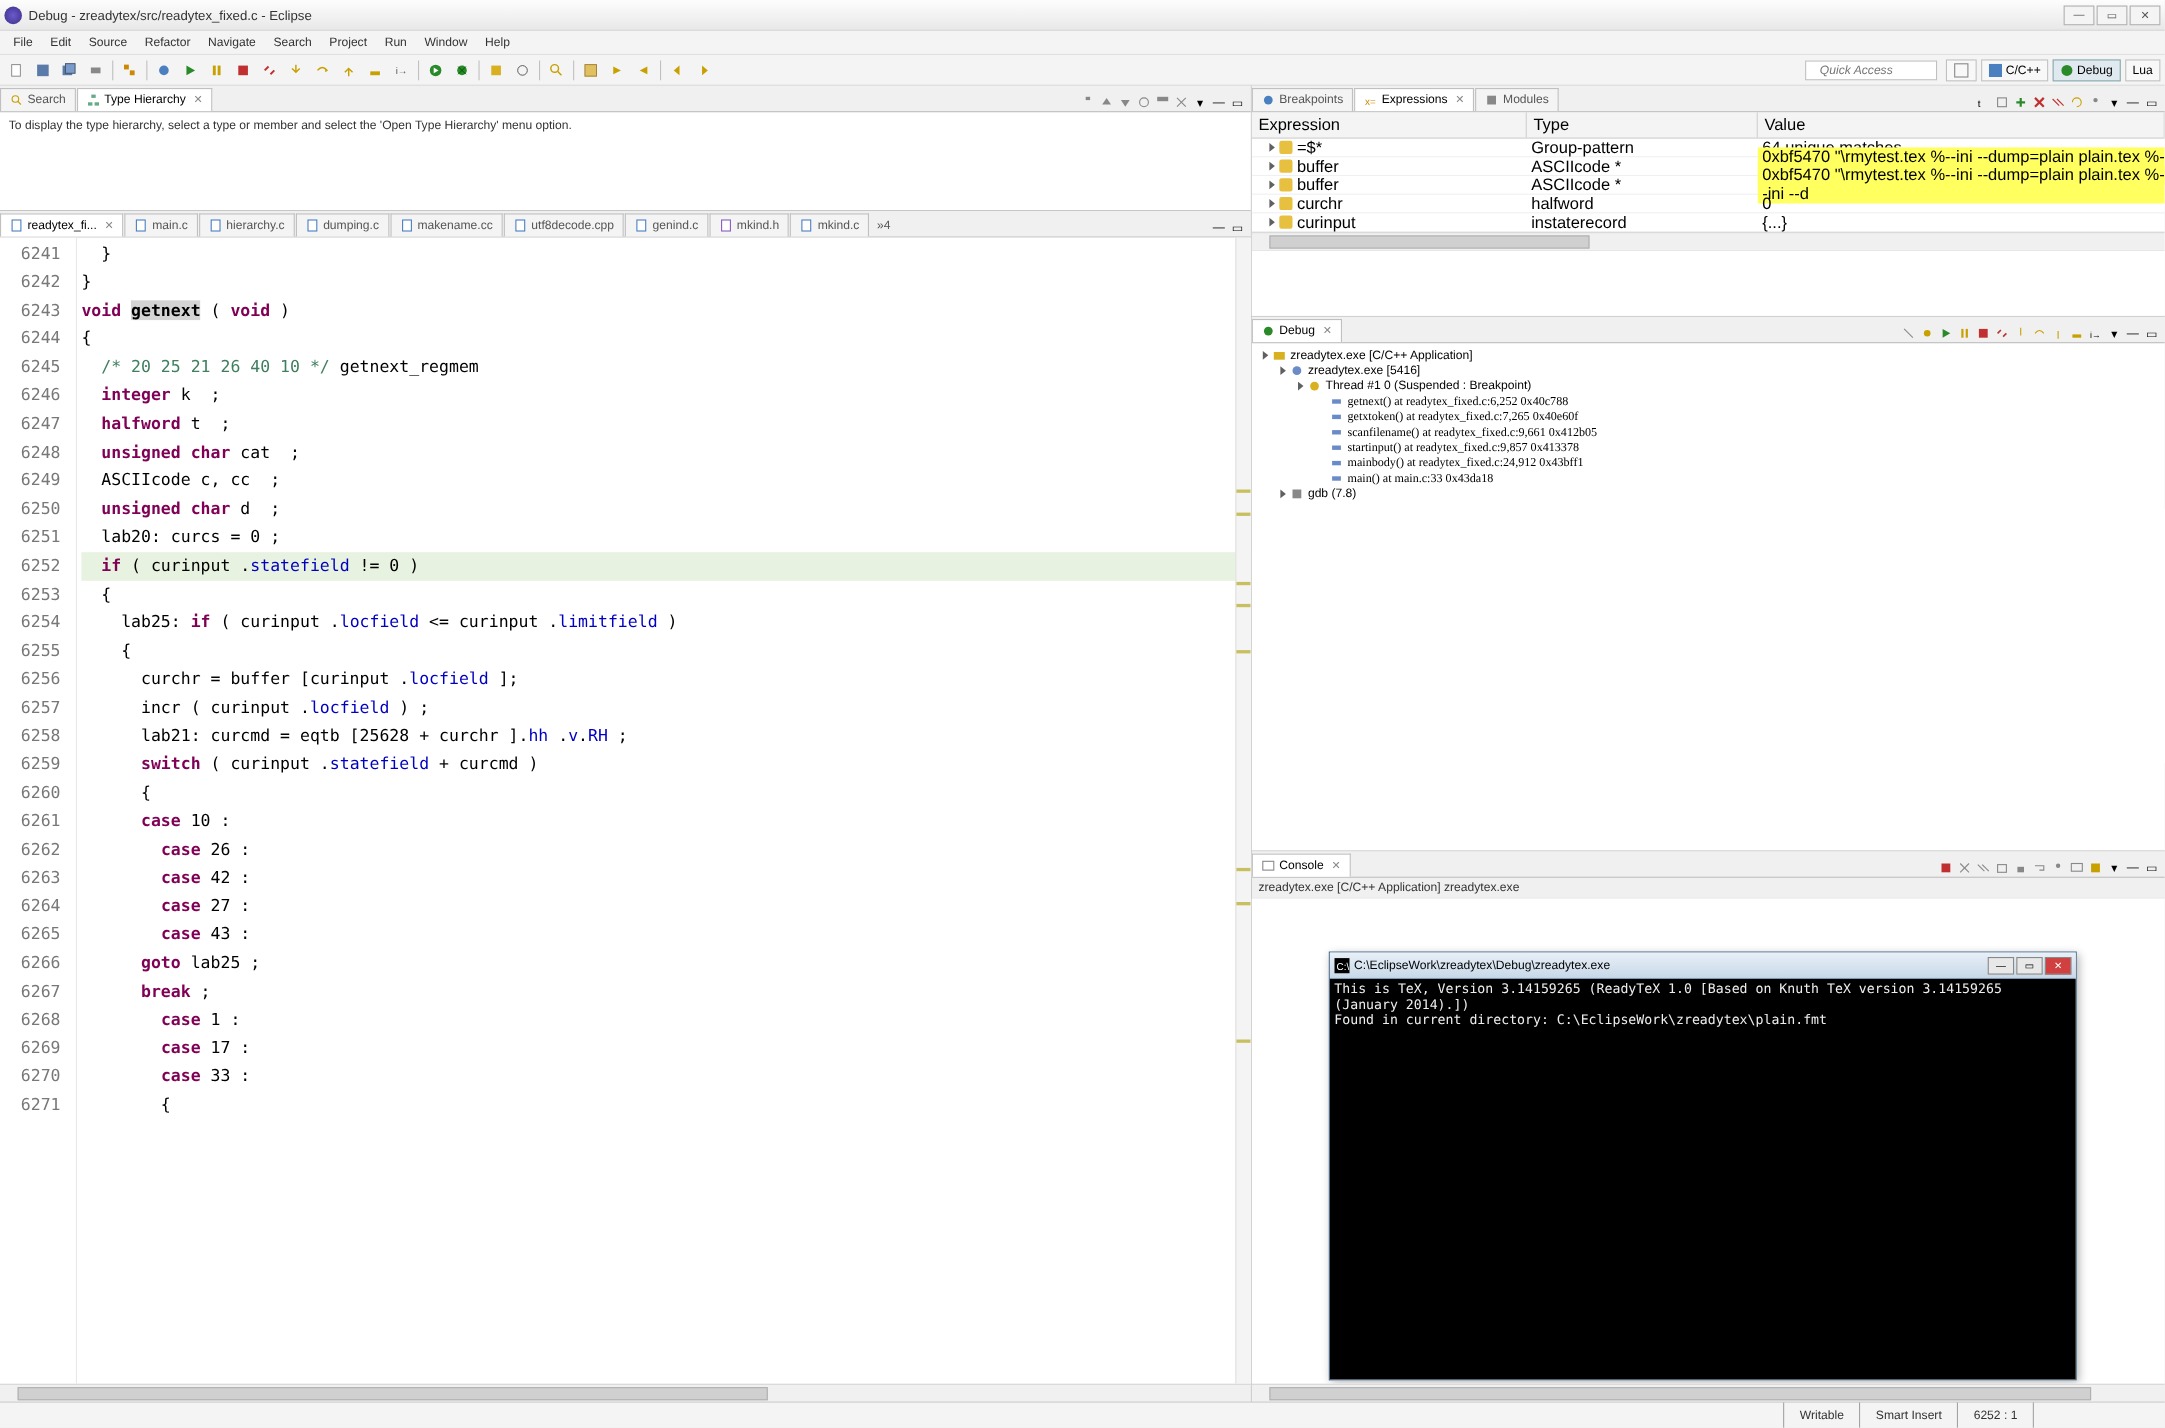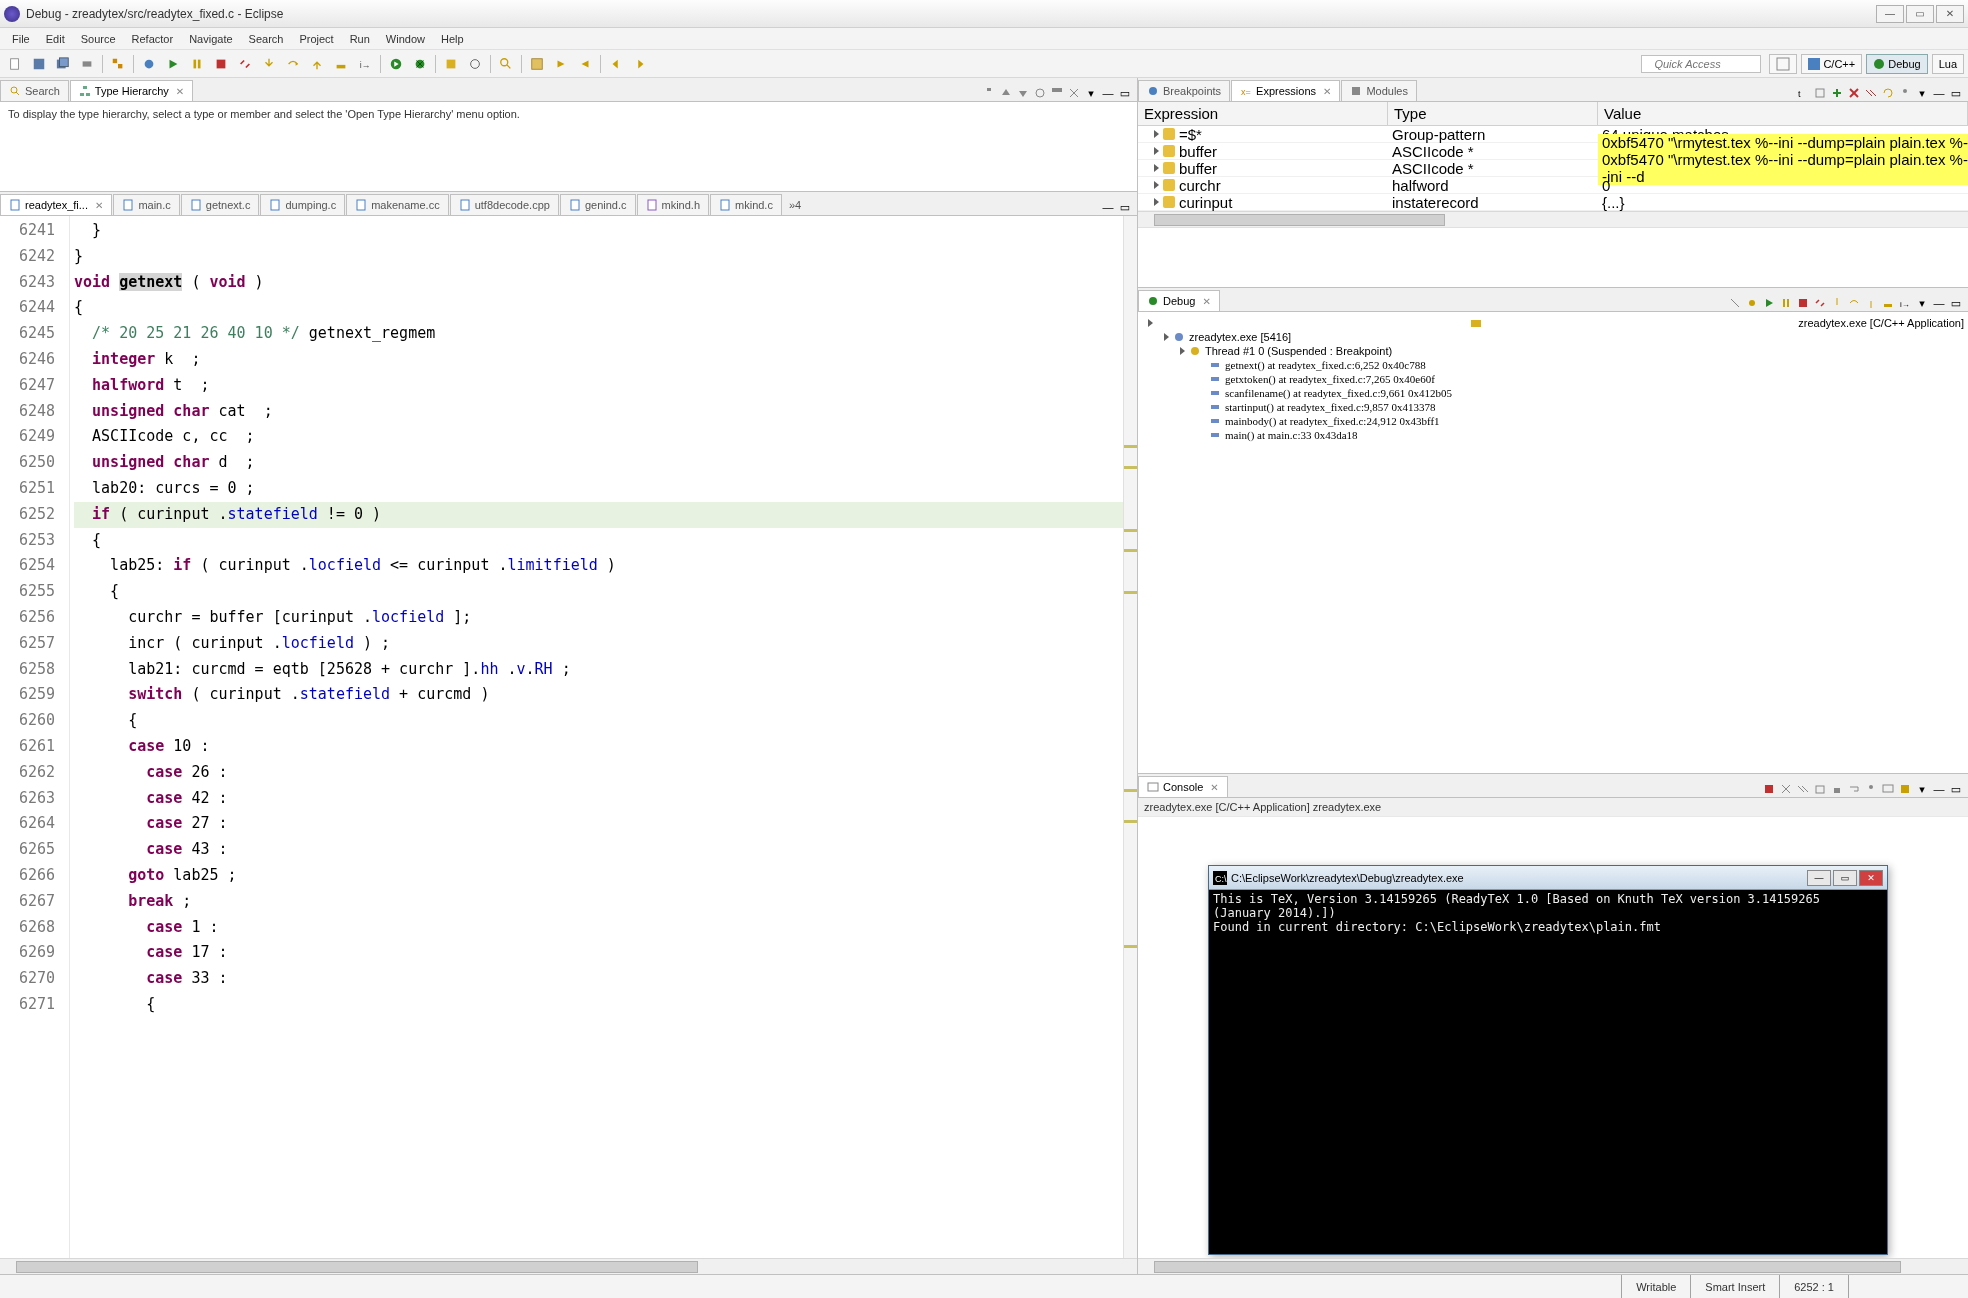--- a/index.html
+++ b/index.html
@@ -51,21 +51,21 @@
 .expr-row { display: flex; border-bottom: 1px solid #f0f0f0; height: 17px; align-items: center; }
 .expr-row .c1 { width: 250px; padding-left: 16px; display: flex; align-items: center; gap: 4px; }
 .expr-row .c2 { width: 210px; padding-left: 4px; }
 .expr-row .c3 { flex: 1; padding-left: 4px; }
 .expr-row.yl .c3 { background: #ffff60; }
 .tri { width: 0; height: 0; border-top: 4px solid transparent; border-bottom: 4px solid transparent; border-left: 5px solid #606060; }
 .glyph { width: 12px; height: 12px; background: #e8c040; border-radius: 2px; }
 .debug-panel { flex: 1; display: flex; flex-direction: column; border-bottom: 1px solid #c0c0c0; min-height: 268px; }
 .debug-tree { flex: 1; background: #fff; padding: 4px; font-size: 11px; overflow: auto; }
 .dnode { padding: 1px 0 1px 16px; display: flex; align-items: center; gap: 4px; }
-.dnode.l1 { padding-left: 6px; justify-content: space-between; }
+.dnode.l1 { padding-left: 6px; }
 .dnode.l2 { padding-left: 22px; }
 .dnode.l3 { padding-left: 38px; }
 .dnode.l4 { padding-left: 54px; font-family: Liberation Serif, serif; }
 .dicon { width: 12px; height: 12px; }
 .console-panel { height: 500px; display: flex; flex-direction: column; }
 .console-body { flex: 1; background: #fff; position: relative; overflow: hidden; }
 .term-win { position: absolute; left: 70px; top: 48px; width: 680px; height: 390px; border: 1px solid #4a6a8a; box-shadow: 2px 2px 8px rgba(0,0,0,0.3); }
 .term-title { height: 24px; background: linear-gradient(#e8f0f8,#c8d8e8); display: flex; align-items: center; padding: 0 4px; font-size: 11px; border-bottom: 1px solid #7a9abc; }
 .term-title .t { flex: 1; }
 .twbtn { width: 24px; height: 16px; border: 1px solid #888; margin-left: 2px; display: flex; align-items: center; justify-content: center; font-size: 9px; background: #e8e8e8; }
@@ -340,21 +340,21 @@
       <div class="tab">
           <svg class="ficon" viewBox="0 0 12 12">
             <rect x="2" y="1" width="8" height="10" fill="#fff" stroke="#4a80c0"></rect>
           </svg>
           <span>main.c</span>
         </div>
       <div class="tab">
           <svg class="ficon" viewBox="0 0 12 12">
             <rect x="2" y="1" width="8" height="10" fill="#fff" stroke="#4a80c0"></rect>
           </svg>
-          <span>getnext.c</span>
+          <span>hierarchy.c</span>
         </div>
       <div class="tab">
           <svg class="ficon" viewBox="0 0 12 12">
             <rect x="2" y="1" width="8" height="10" fill="#fff" stroke="#4a80c0"></rect>
           </svg>
           <span>dumping.c</span>
         </div>
       <div class="tab">
           <svg class="ficon" viewBox="0 0 12 12">
             <rect x="2" y="1" width="8" height="10" fill="#fff" stroke="#4a80c0"></rect>
@@ -678,20 +678,27 @@
             </svg>
             <span>mainbody() at readytex_fixed.c:24,912 0x43bff1</span>
           </div>
           <div class="dnode l4">
             <span style="width:9px"></span>
             <svg class="dicon" viewBox="0 0 12 12">
               <rect x="2" y="4" width="8" height="4" fill="#6a8ac8"></rect>
             </svg>
             <span>main() at main.c:33 0x43da18</span>
           </div>
+          <div class="dnode l2">
+            <span class="tri"></span>
+            <svg class="dicon" viewBox="0 0 12 12">
+              <rect x="2" y="2" width="8" height="8" fill="#888"></rect>
+            </svg>
+            <span>gdb (7.8)</span>
+          </div>
         </div>
     </div>
 
     <div class="console-panel">
       <div class="tabstrip">
         <div class="tab active">
             <svg class="ficon" viewBox="0 0 12 12">
               <rect x="1" y="2" width="10" height="8" fill="#fff" stroke="#888"></rect>
             </svg>
             <span>Console</span>

